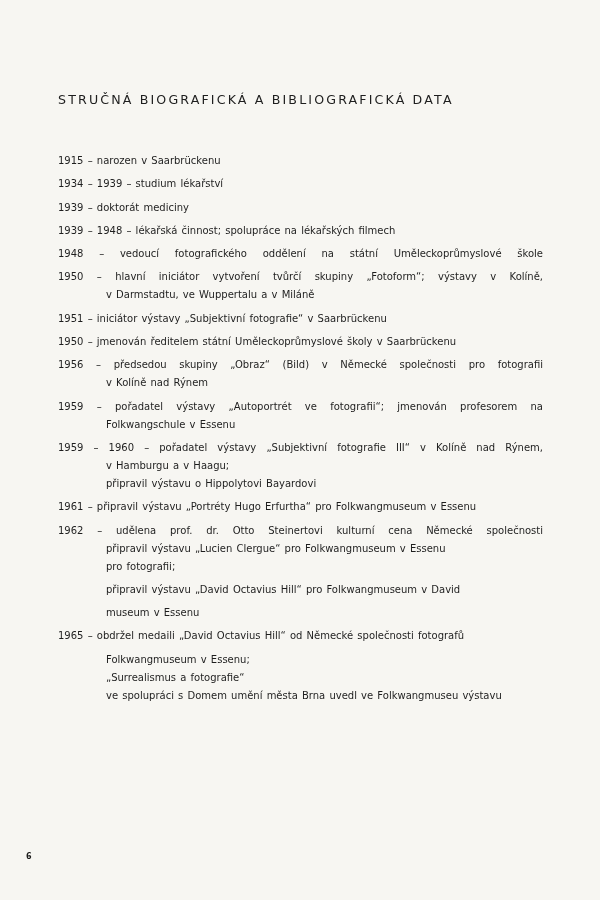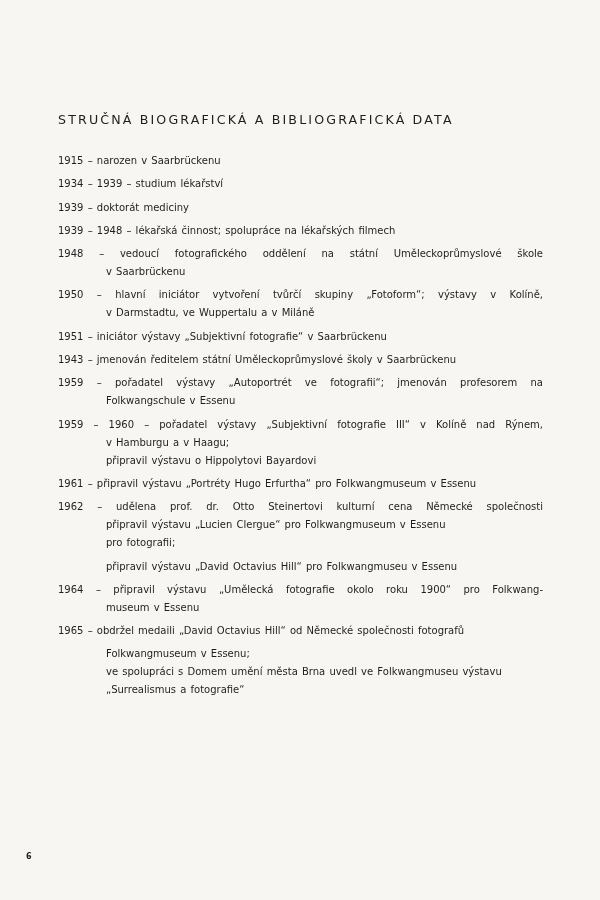--- a/index.html
+++ b/index.html
@@ -17,21 +17,21 @@
     }
     .page {
       position: absolute;
       left: 0; top: 0;
       width: 600px;
       height: 900px;
     }
     .title {
       position: absolute;
       left: 58px;
-      top: 112px;
+      top: 92px;
       font-size: 12.6px;
       letter-spacing: 2.15px;
       font-weight: normal;
       margin: 0;
       white-space: nowrap;
     }
     .entries {
       position: absolute;
       left: 58px;
       top: 152px;
@@ -89,38 +89,43 @@
         </div>
       </div>
     <div class="entry">
         <div class="body">
           <span class="line">1939 – 1948 – lékařská činnost; spolupráce na lékařských filmech</span>
         </div>
       </div>
     <div class="entry">
         <div class="body">
       <span class="line justify">1948 – vedoucí fotografického oddělení na státní Uměleckoprůmyslové škole</span>
-      <span class="line cont">v Saarbrückenu</span>
     </div>
       </div>
     <div class="entry">
         <div class="body">
       <span class="line justify">1950 – hlavní iniciátor vytvoření tvůrčí skupiny „Fotoform“; výstavy v Kolíně,</span>
       <span class="line cont">v Darmstadtu, ve Wuppertalu a v Miláně</span>
     </div>
       </div>
     <div class="entry">
         <div class="body">
           <span class="line">1951 – iniciátor výstavy „Subjektivní fotografie“ v Saarbrückenu</span>
         </div>
       </div>
     <div class="entry">
         <div class="body">
-          <span class="line">1943 – jmenován ředitelem státní Uměleckoprůmyslové školy v Saarbrückenu</span>
+          <span class="line">1950 – jmenován ředitelem státní Uměleckoprůmyslové školy v Saarbrückenu</span>
         </div>
+      </div>
+    <div class="entry">
+        <div class="body">
+      <span class="line justify">1956 – předsedou skupiny „Obraz“ (Bild) v Německé společnosti pro fotografii</span>
+      <span class="line cont">v Kolíně nad Rýnem</span>
+    </div>
       </div>
     <div class="entry">
         <div class="body">
       <span class="line justify">1959 – pořadatel výstavy „Autoportrét ve fotografii“; jmenován profesorem na</span>
       <span class="line cont">Folkwangschule v Essenu</span>
     </div>
       </div>
     <div class="entry">
         <div class="body">
       <span class="line justify">1959 – 1960 – pořadatel výstavy „Subjektivní fotografie III“ v Kolíně nad Rýnem,</span>
@@ -135,37 +140,36 @@
       </div>
     <div class="entry">
         <div class="body">
       <span class="line justify">1962 – udělena prof. dr. Otto Steinertovi kulturní cena Německé společnosti</span>
       <span class="line cont">připravil výstavu „Lucien Clergue“ pro Folkwangmuseum v Essenu</span>
       <span class="line cont">pro fotografii;</span>
     </div>
       </div>
     <div class="entry">
         <div class="body">
-      <span class="line cont">připravil výstavu „David Octavius Hill“ pro Folkwangmuseu v Essenu</span>
+      <span class="line cont">připravil výstavu „David Octavius Hill“ pro Folkwangmuseum v David</span>
     </div>
       </div>
     <div class="entry">
         <div class="body">
-      <span class="line justify">1964 – připravil výstavu „Umělecká fotografie okolo roku 1900“ pro Folkwang-</span>
       <span class="line cont">museum v Essenu</span>
     </div>
       </div>
     <div class="entry">
         <div class="body">
           <span class="line">1965 – obdržel medaili „David Octavius Hill“ od Německé společnosti fotografů</span>
         </div>
       </div>
     <div class="entry">
         <div class="body">
       <span class="line cont">Folkwangmuseum v Essenu;</span>
+      <span class="line cont">„Surrealismus a fotografie“</span>
       <span class="line cont">ve spolupráci s Domem umění města Brna uvedl ve Folkwangmuseu výstavu</span>
-      <span class="line cont">„Surrealismus a fotografie“</span>
     </div>
       </div>
   </div>
 
   <div class="page-number">6</div>
 </div>
 
 </body></html>

